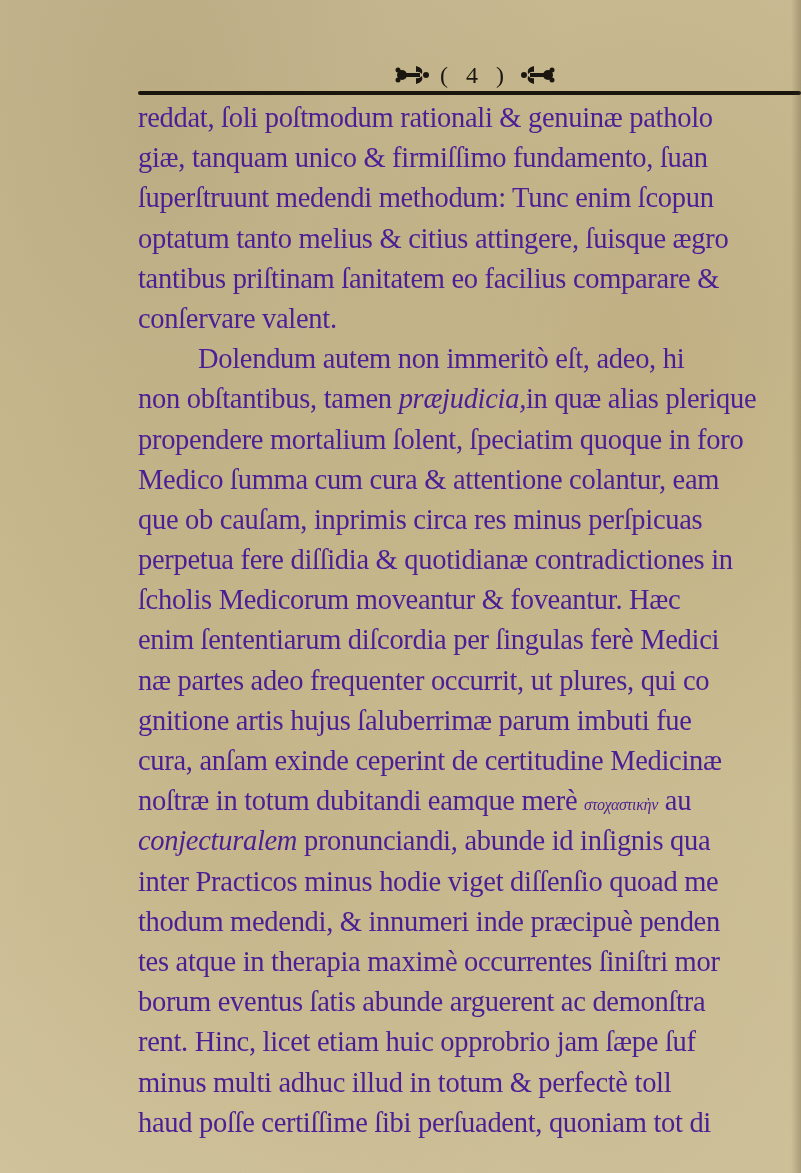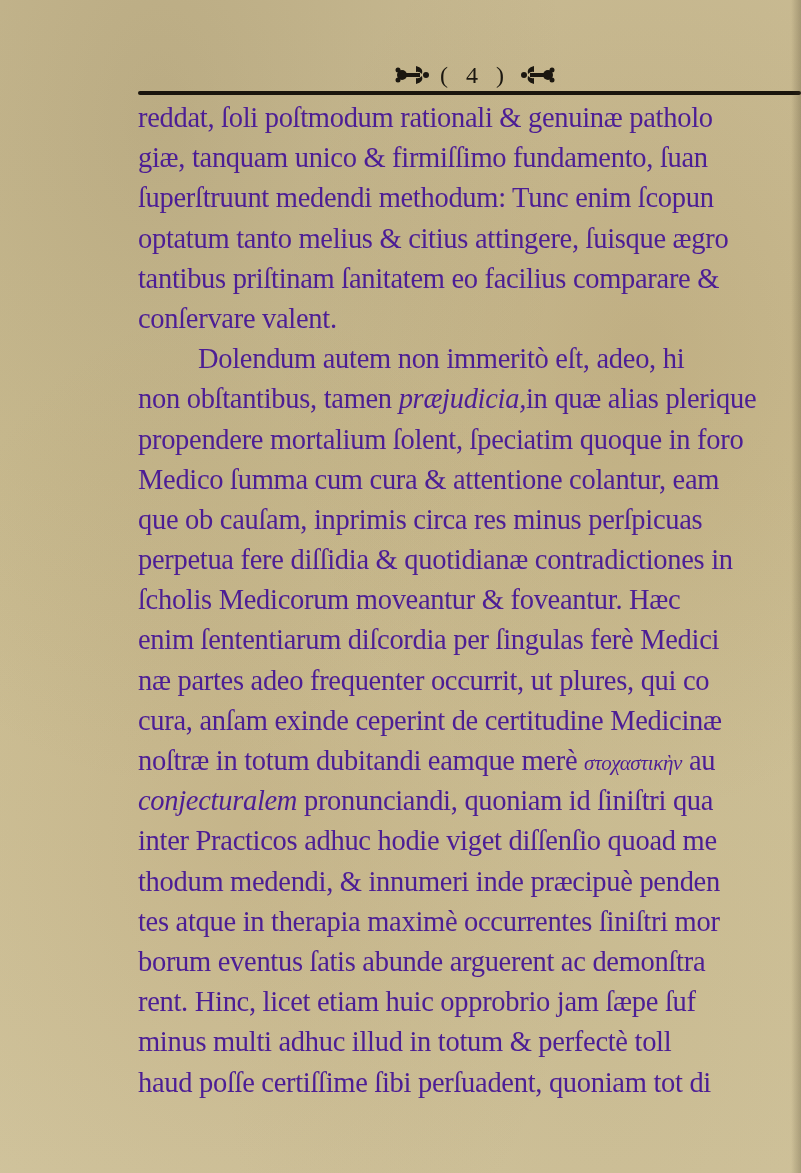--- a/index.html
+++ b/index.html
@@ -76,21 +76,21 @@
       letter-spacing: -0.3px;
       color: #4c1d95;
     }
     .line.indent {
       padding-left: 60px;
     }
     .italic {
       font-style: italic;
     }
     .greek {
-      font-size: 21px;
+      font-size: 16px;
       font-style: italic;
     }
     .edge-shadow {
       position: absolute;
       right: 0;
       top: 0;
       width: 10px;
       height: 1173px;
       background: linear-gradient(90deg, rgba(0,0,0,0), rgba(60,50,30,0.25));
     }
@@ -137,24 +137,25 @@
     <div class="line">conſervare valent.</div>
     <div class="line indent">Dolendum autem non immeritò eſt, adeo, hi</div>
     <div class="line"><span>non obſtantibus, tamen </span><span class="italic">præjudicia,</span><span>in quæ alias plerique</span></div>
     <div class="line">propendere mortalium ſolent, ſpeciatim quoque in foro</div>
     <div class="line">Medico ſumma cum cura &amp; attentione colantur, eam</div>
     <div class="line">que ob cauſam, inprimis circa res minus perſpicuas</div>
     <div class="line">perpetua fere diſſidia &amp; quotidianæ contradictiones in</div>
     <div class="line">ſcholis Medicorum moveantur &amp; foveantur. Hæc</div>
     <div class="line">enim ſententiarum diſcordia per ſingulas ferè Medici</div>
     <div class="line">næ partes adeo frequenter occurrit, ut plures, qui co</div>
+    <div class="line">gnitione artis hujus ſaluberrimæ parum imbuti fue</div>
     <div class="line">cura, anſam exinde ceperint de certitudine Medicinæ</div>
     <div class="line"><span>noſtræ in totum dubitandi eamque merè </span><span class="greek">στοχαστικὴν</span><span> au</span></div>
-    <div class="line"><span class="italic">conjecturalem</span><span> pronunciandi, quoniam id ſiniſtri qua</span></div>
-    <div class="line">inter Practicos adhuc hodie viget diſſenſio quoad me</div>
+    <div class="line"><span class="italic">conjecturalem</span><span> pronunciandi, abunde id inſignis qua</span></div>
+    <div class="line">inter Practicos minus hodie viget diſſenſio quoad me</div>
     <div class="line">thodum medendi, &amp; innumeri inde præcipuè penden</div>
     <div class="line">tes atque in therapia maximè occurrentes ſiniſtri mor</div>
     <div class="line">borum eventus ſatis abunde arguerent ac demonſtra</div>
     <div class="line">rent. Hinc, licet etiam huic opprobrio jam ſæpe ſuf</div>
     <div class="line">minus multi adhuc illud in totum &amp; perfectè toll</div>
     <div class="line">haud poſſe certiſſime ſibi perſuadent, quoniam tot di</div>
 
   </div>
 
   <div class="edge-shadow"></div>

